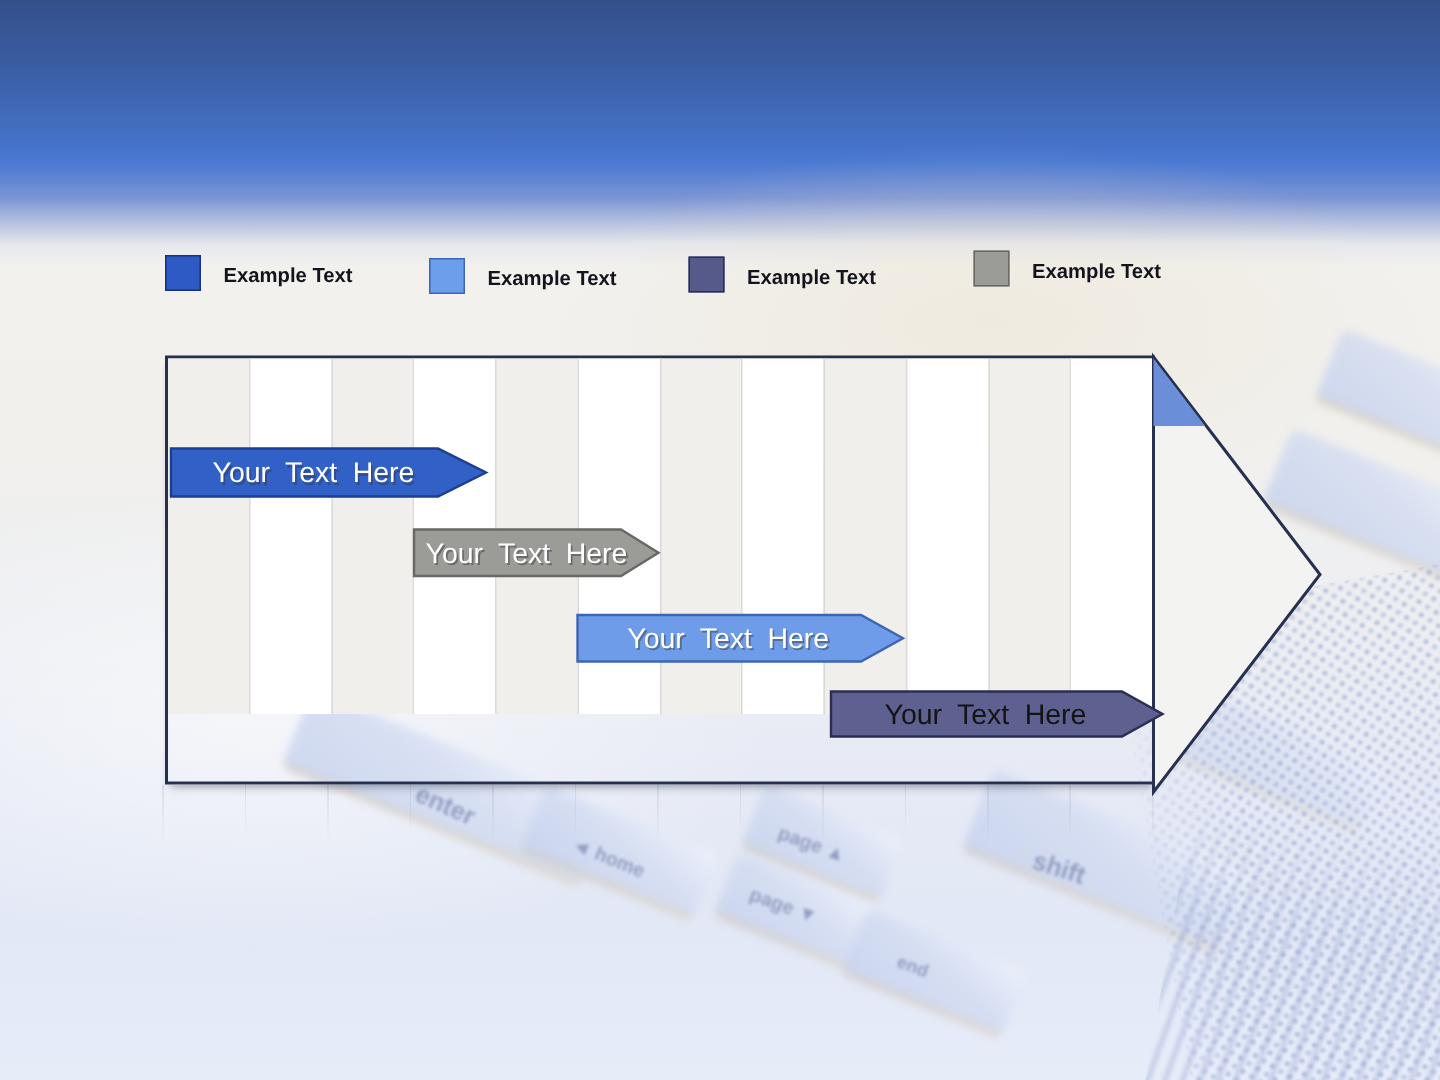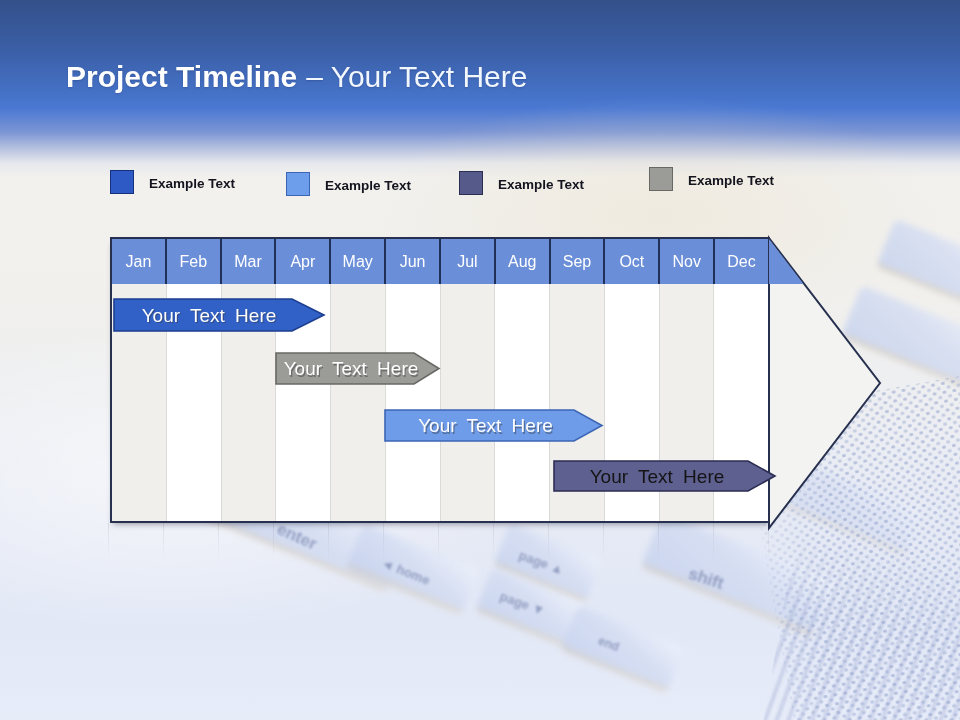--- a/index.html
+++ b/index.html
@@ -93,23 +93,20 @@
         <span class="klabel" style="left: 380px; top: 564px; font-size: 13px; transform: rotate(22deg);">◄ home</span>
         <span class="klabel" style="left: 518px; top: 555px; font-size: 13px; transform: rotate(20deg);">page ▲</span>
         <span class="klabel" style="left: 499px; top: 596px; font-size: 13px; transform: rotate(20deg);">page ▼</span>
         <span class="klabel" style="left: 688px; top: 569px; font-size: 17px; transform: rotate(18deg);">shift</span>
         <span class="klabel" style="left: 598px; top: 637px; font-size: 12px; transform: rotate(20deg);">end</span>
       </div>
   </div>
 
   <div class="tbl-reflection"></div>
 
-  <div class="title">
-    <span class="bold">Project Timeline</span><span class="rest">– Your Text Here</span>
-  </div>
 
   <div class="legend" id="legend">
       <div class="legend-item" style="left: 110px; top: 170px;">
         <span class="swatch" style="background: rgb(46, 90, 198); border-color: rgb(22, 48, 124);"></span>
         <span class="legend-label">Example Text</span>
       </div>
       <div class="legend-item" style="left: 286px; top: 172px;">
         <span class="swatch" style="background: rgb(109, 158, 235); border-color: rgb(60, 102, 181);"></span>
         <span class="legend-label">Example Text</span>
       </div>
@@ -121,34 +118,20 @@
         <span class="swatch" style="background: rgb(155, 155, 151); border-color: rgb(104, 104, 100);"></span>
         <span class="legend-label">Example Text</span>
       </div>
     </div>
 
   <div class="timeline-wrap" id="tl">
     <svg class="arrow-head" width="116" height="292" viewBox="0 0 116 292" id="arrowhead">
         <polygon points="1,1 112,146 1,291" fill="#f3f3f1" stroke="#27314f" stroke-width="2"></polygon>
         <polygon points="1,2 35.4,47 1,47" fill="#6a8ed8"></polygon>
       </svg>
-    <div class="thead" id="monthsRow">
-        <div class="mcell">Jan</div>
-        <div class="mcell">Feb</div>
-        <div class="mcell">Mar</div>
-        <div class="mcell">Apr</div>
-        <div class="mcell">May</div>
-        <div class="mcell">Jun</div>
-        <div class="mcell">Jul</div>
-        <div class="mcell">Aug</div>
-        <div class="mcell">Sep</div>
-        <div class="mcell">Oct</div>
-        <div class="mcell">Nov</div>
-        <div class="mcell">Dec</div>
-      </div>
     <div class="tbody" id="grid">
         <div class="bcol shaded"></div>
         <div class="bcol"></div>
         <div class="bcol shaded"></div>
         <div class="bcol"></div>
         <div class="bcol shaded"></div>
         <div class="bcol"></div>
         <div class="bcol shaded"></div>
         <div class="bcol"></div>
         <div class="bcol shaded"></div>

